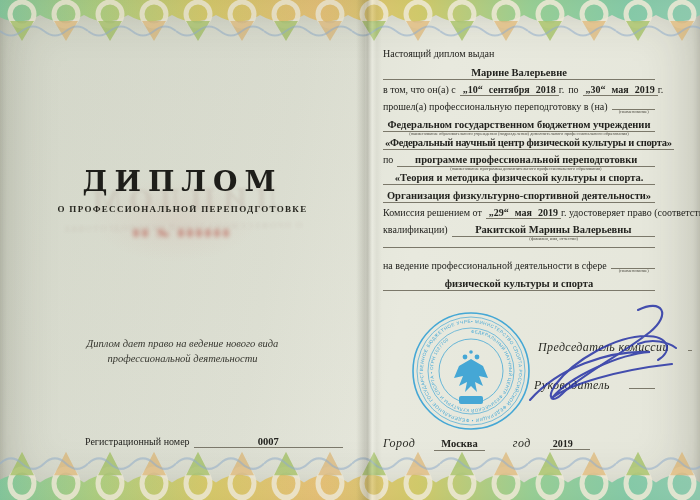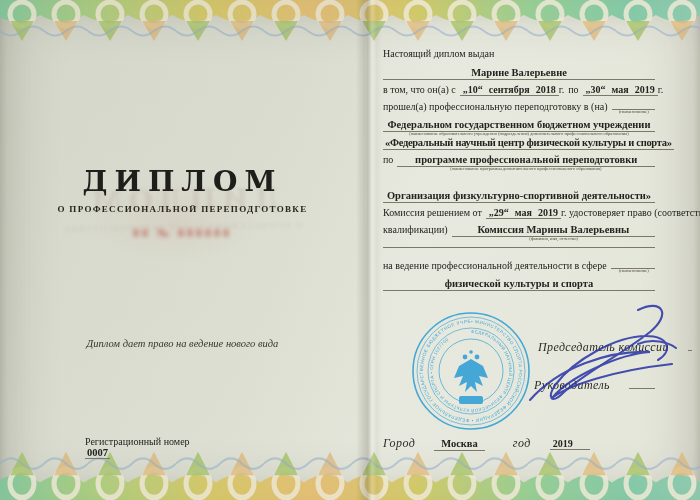--- a/index.html
+++ b/index.html
@@ -32,21 +32,21 @@
   .lp-sub{position:absolute; top:204px; left:0; width:100%; text-align:center;
     font-weight:700; font-size:9px; letter-spacing:1.3px; color:#26261f;}
   .ghost{position:absolute; left:0; width:100%; text-align:center; transform:scaleX(-1) rotate(1deg);
     color:#7a4a42; filter:blur(1.6px); pointer-events:none;}
   .ghost-big{top:184px; font-family:"DejaVu Serif", serif; font-weight:700; font-size:28px; letter-spacing:6px; opacity:.09;}
   .ghost-small{top:222px; font-size:9px; font-weight:700; letter-spacing:1px; opacity:.07;}
   .lp-serial{position:absolute; top:226px; left:0; width:100%; text-align:center;
     font-weight:700; font-size:12px; letter-spacing:3px; color:#b5473c; filter:blur(2.3px); opacity:.75;}
   .lp-note{position:absolute; top:336px; left:0; width:100%; text-align:center;
     font-style:italic; font-size:10.5px; line-height:1.45; color:#35352e;}
-  .lp-reg{position:absolute; top:436px; left:85px; right:22px; display:flex; align-items:baseline; font-size:10px;flex-direction:column;}
+  .lp-reg{position:absolute; top:436px; left:85px; right:22px; display:flex; align-items:baseline; font-size:10px;}
 
   
   .row{position:absolute; left:11px; right:10px; display:flex; align-items:baseline; font-size:10px; line-height:1.1;}
   .lbl{white-space:nowrap; padding-right:4px;}
   .fill{flex:1; border-bottom:1px solid #7b786a; text-align:center; position:relative;
     font-weight:700; font-size:10.5px; white-space:nowrap; padding:0 2px;}
   .fill.plain{font-weight:400;}
   .val{border-bottom:1px solid #7b786a; font-weight:700; text-align:left; padding:0 3px; white-space:nowrap;}
   .hint{position:absolute; top:100%; font-size:5px; color:#4c4a40; letter-spacing:0;
     transform:scale(.9); transform-origin:center top; white-space:nowrap; font-weight:400;}
@@ -93,20 +93,21 @@
   </svg>
 
   <div class="page page-left">
     <div class="ghost ghost-big">ДИПЛОМ</div>
     <div class="ghost ghost-small">О ПРОФЕССИОНАЛЬНОЙ ПЕРЕПОДГОТОВКЕ</div>
     <div class="lp-title">ДИПЛОМ</div>
     <div class="lp-sub">О ПРОФЕССИОНАЛЬНОЙ ПЕРЕПОДГОТОВКЕ</div>
     <div class="lp-serial">00 № 000000</div>
     <div class="lp-note">
       <div>Диплом дает право на ведение нового вида</div>
+      <div>профессиональной деятельности</div>
     </div>
     <div class="lp-reg">
       <span class="lbl">Регистрационный номер</span>
       <span class="fill">0007</span>
     </div>
   </div>
 
   <div class="page page-right">
 
     <div class="row" style="top:48px">
@@ -149,37 +150,40 @@
     </div>
 
     <div class="row" style="top:154px">
       <span class="lbl">по</span>
       <span class="fill">
         <span>программе профессиональной переподготовки</span>
         <span class="hint center">(наименование программы дополнительного профессионального образования)</span>
       </span>
     </div>
 
+    <div class="row" style="top:172px">
+      <span class="fill">«Теория и методика физической культуры и спорта.</span>
+    </div>
 
     <div class="row" style="top:190px">
       <span class="fill">Организация физкультурно-спортивной деятельности»</span>
     </div>
 
     <div class="row" style="top:207px">
       <span class="lbl">Комиссия решением от</span>
       <span class="val">„29“</span>
       <span class="val">мая</span>
       <span class="val">2019</span>
       <span class="lbl">г. удостоверяет право (соответствие</span>
     </div>
 
     <div class="row" style="top:224px">
       <span class="lbl">квалификации)</span>
       <span class="fill">
-        <span>Комиссия Марины Валерьевны</span>
+        <span>Ракитской Марины Валерьевны</span>
         <span class="hint center">(фамилия, имя, отчество)</span>
       </span>
     </div>
 
     <div class="row" style="top:247px">
       <span class="fill plain"></span>
     </div>
 
     <div class="row" style="top:260px">
       <span class="lbl">на ведение профессиональной деятельности в сфере</span>

